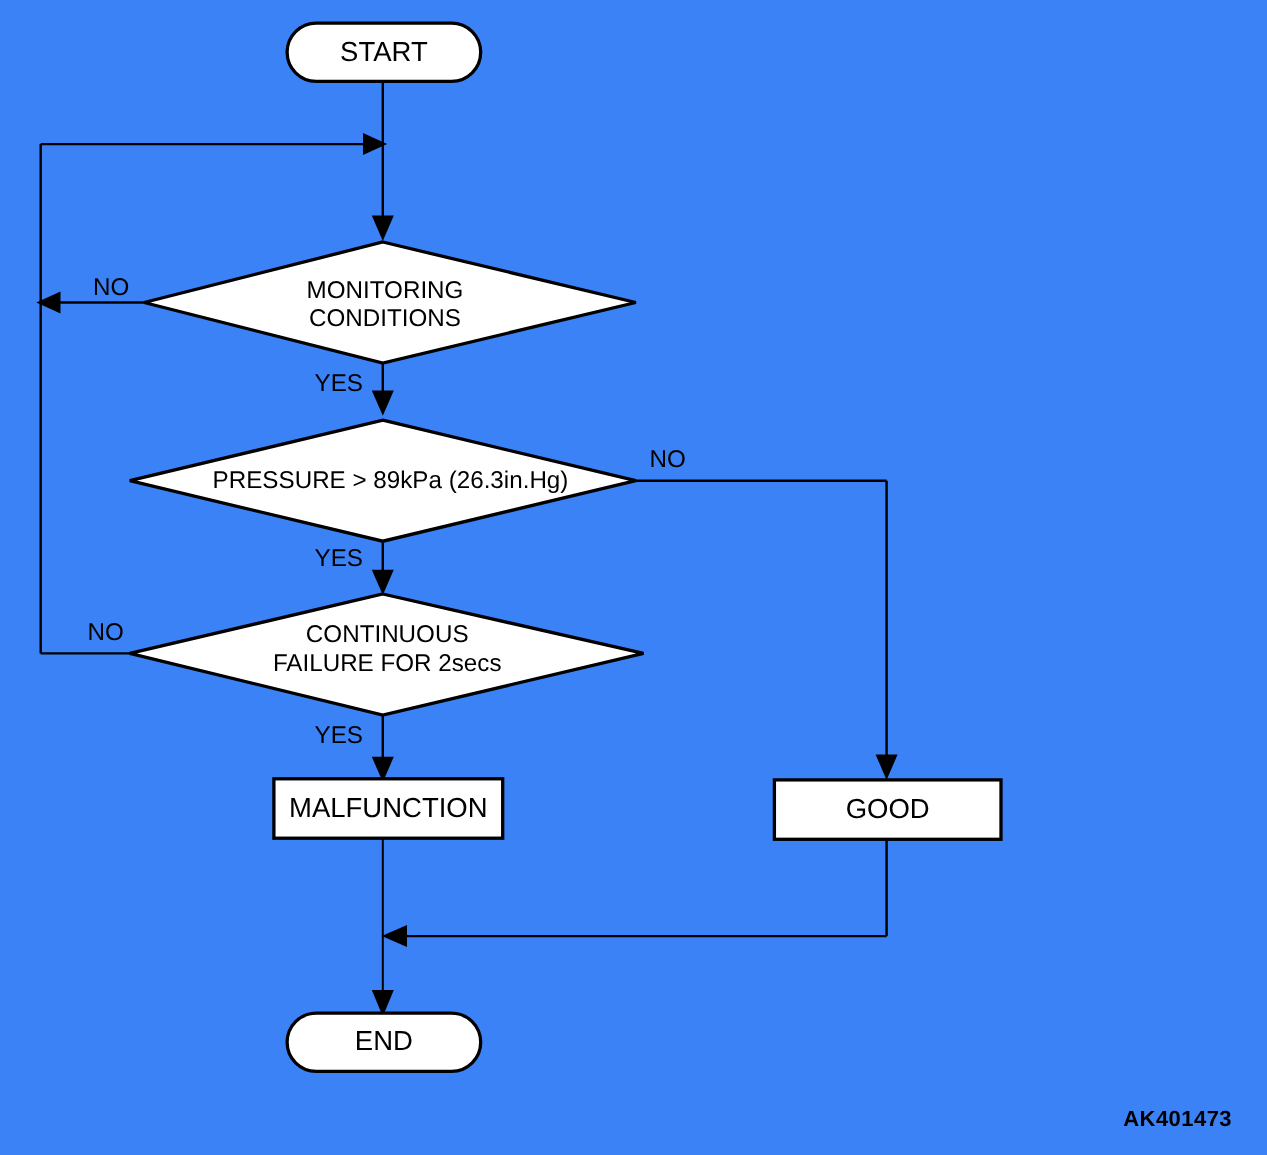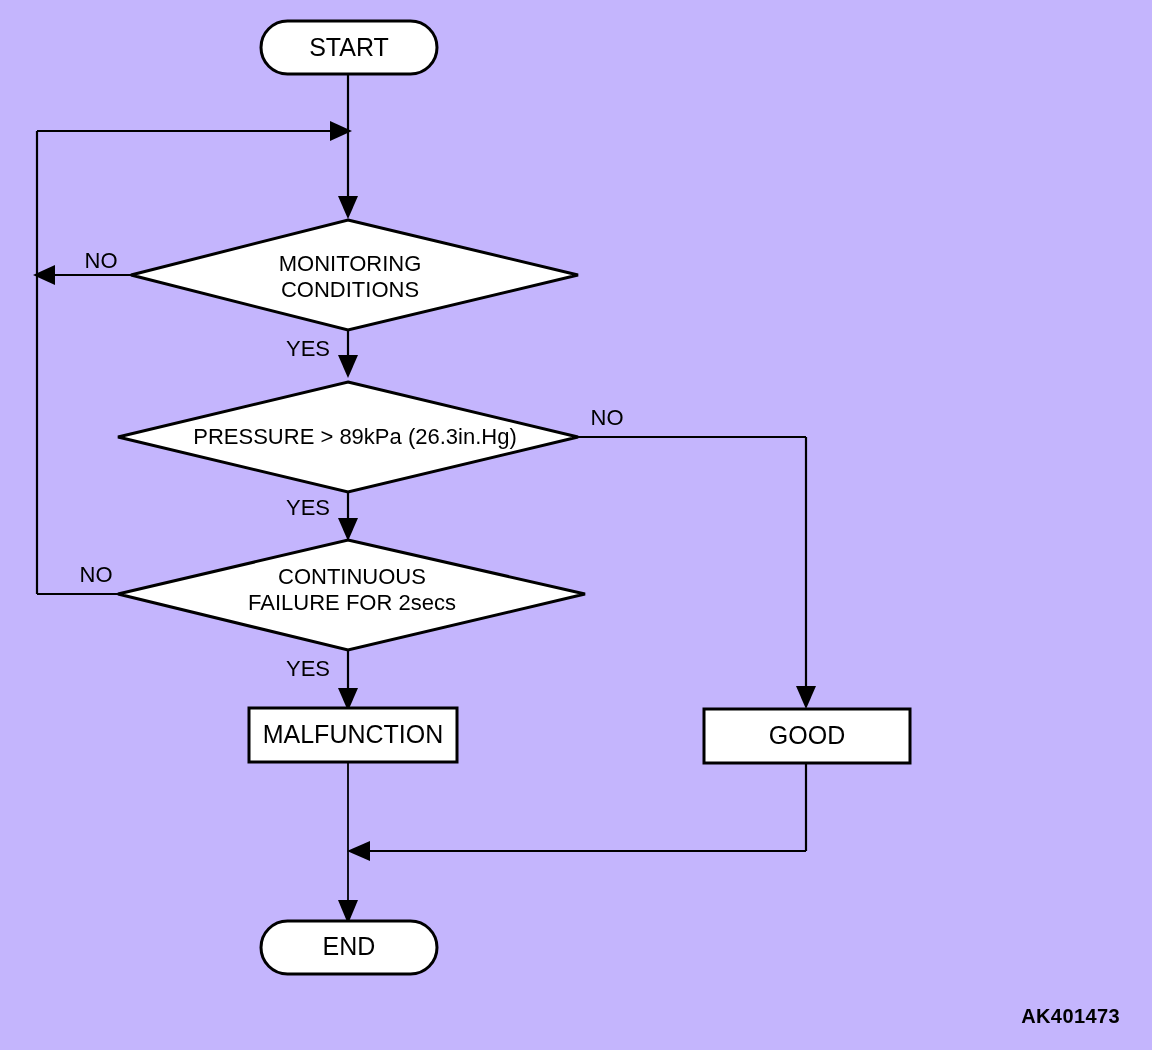--- a/index.html
+++ b/index.html
@@ -10,21 +10,21 @@
   body {
     width: 1152px;
     height: 1050px;
     font-family: "Liberation Sans", sans-serif;
     overflow: hidden;
   }
   #diagram-root {
     position: relative;
     width: 1152px;
     height: 1050px;
-    background: #c4b5fd;
+    background: #3b82f6;
   }
   svg.flow {
     display: block;
     width: 1152px;
     height: 1050px;
   }
   .shape-stroke {
     fill: #ffffff;
     stroke: #000000;
     stroke-width: 3;

